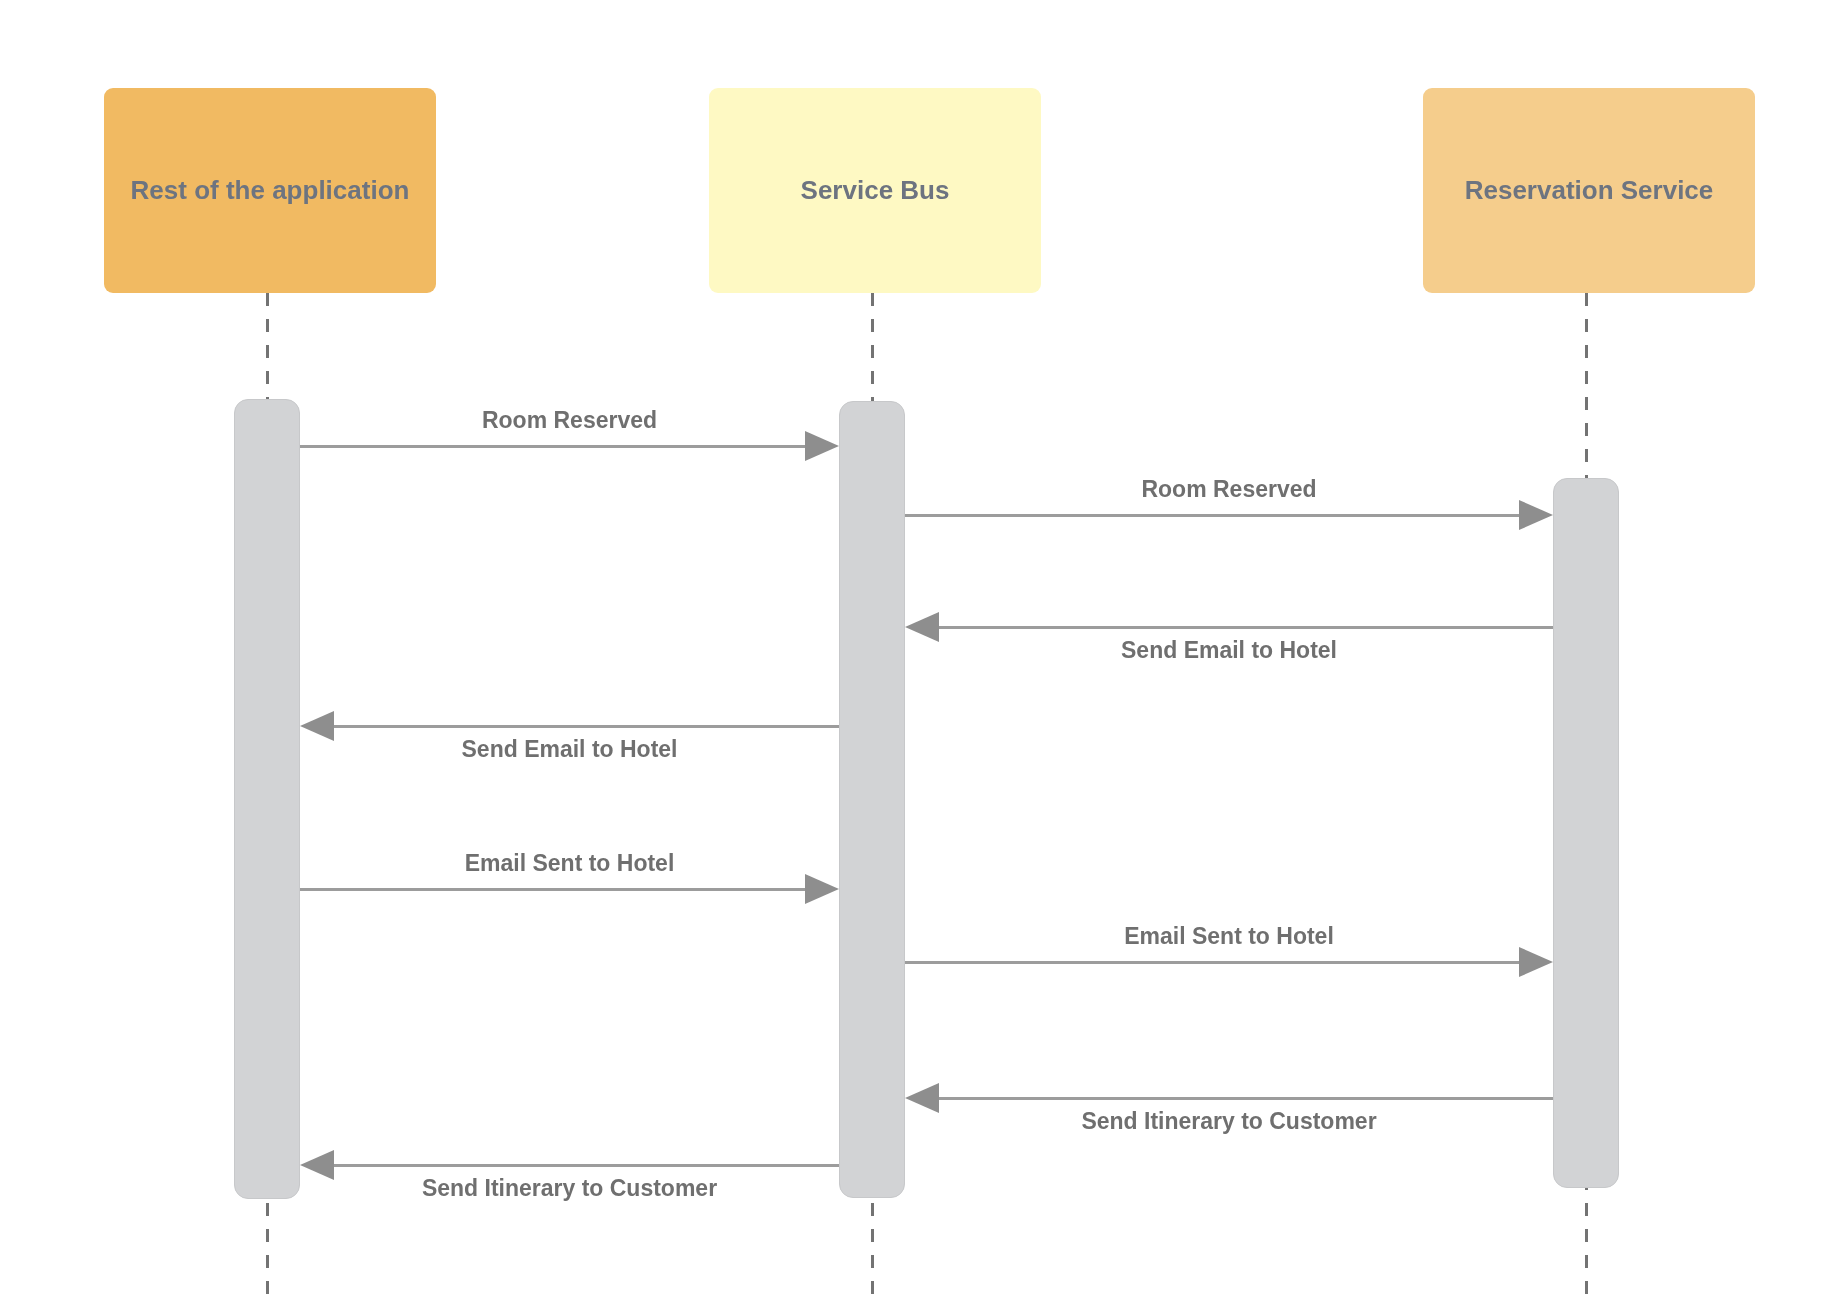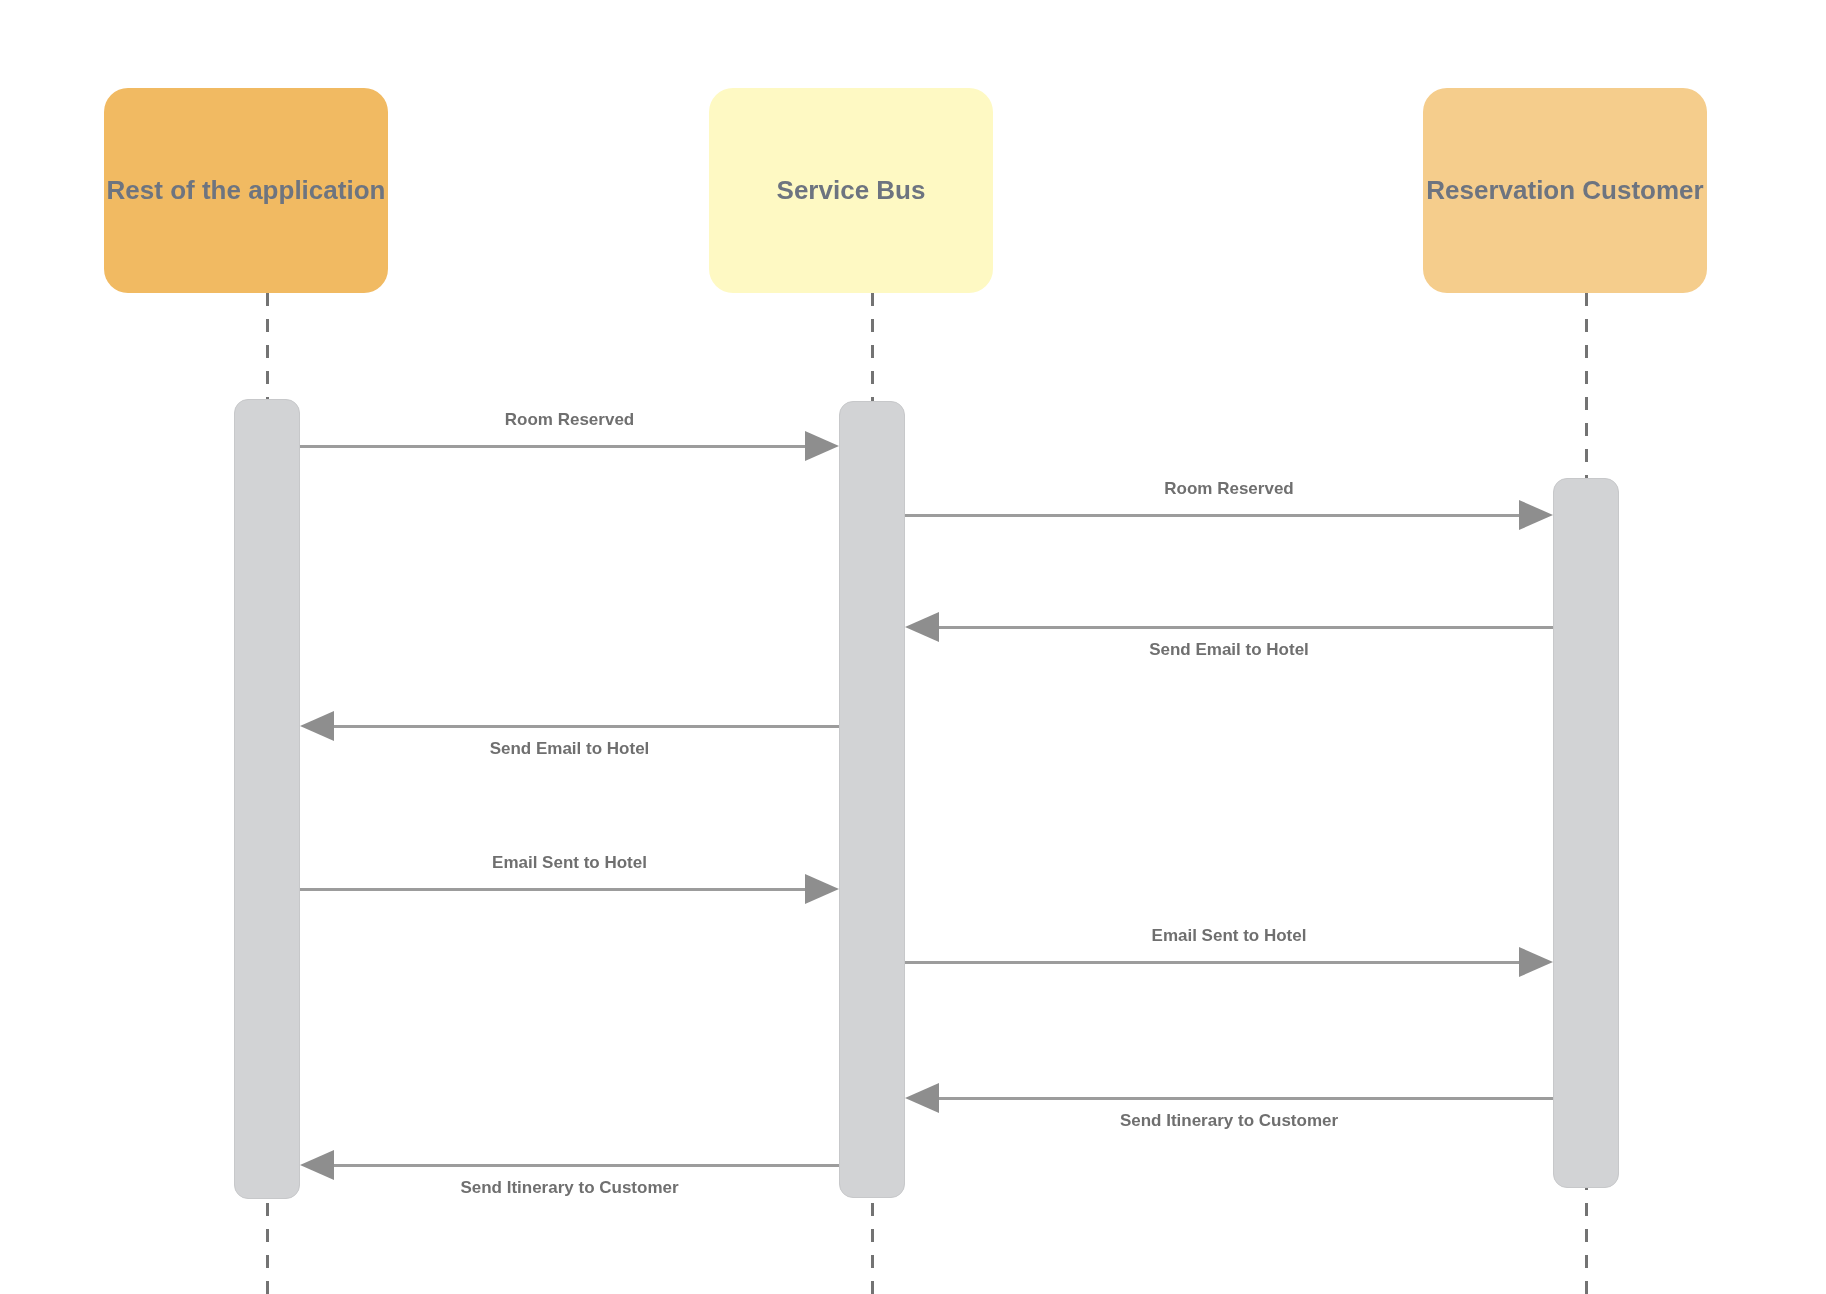--- a/index.html
+++ b/index.html
@@ -10,23 +10,23 @@
     background: #ffffff;
     overflow: hidden;
     font-family: "Liberation Sans", sans-serif;
   }
   .lifeline {
     position: absolute;
     width: 3px;
   }
   .actor-box {
     position: absolute;
-    width: 284px;
+    width: 332px;
     height: 205px;
-    border-radius: 24px;
+    border-radius: 9px;
     display: flex;
     align-items: center;
     justify-content: center;
   }
   .actor-label {
     font-size: 26px;
     font-weight: bold;
     white-space: nowrap;
   }
   .activation {
@@ -42,21 +42,21 @@
   .arrowhead {
     position: absolute;
     width: 0;
     height: 0;
     border-top: 15px solid transparent;
     border-bottom: 15px solid transparent;
   }
   .message-label {
     position: absolute;
     transform: translate(-50%, -50%);
-    font-size: 17px;
+    font-size: 23px;
     font-weight: bold;
     white-space: nowrap;
   }
 </style>
 </head>
 <body>
 
 <div id="stage" style="background: rgb(255, 255, 255);">
     <div class="lifeline" style="left: 265.5px; top: 293px; height: 1001px; background: repeating-linear-gradient(rgb(115, 115, 115) 0px, rgb(115, 115, 115) 13px, transparent 13px, transparent 26px);"></div>
     <div class="lifeline" style="left: 870.5px; top: 293px; height: 1001px; background: repeating-linear-gradient(rgb(115, 115, 115) 0px, rgb(115, 115, 115) 13px, transparent 13px, transparent 26px);"></div>
@@ -88,15 +88,15 @@
     <div class="message-line" style="top: 1163.5px; left: 334px; width: 505px; background: rgb(156, 156, 156);"></div>
     <div class="arrowhead" style="top: 1150px; left: 300px; border-right: 34px solid rgb(142, 142, 142);"></div>
     <div class="message-label" style="left: 569.5px; top: 1188px; color: rgb(111, 111, 111);">Send Itinerary to Customer</div>
     <div class="actor-box" style="left: 104px; top: 88px; background: rgb(241, 186, 98);">
       <div class="actor-label" style="color: rgb(109, 116, 128);">Rest of the application</div>
     </div>
     <div class="actor-box" style="left: 709px; top: 88px; background: #fef9c3;">
       <div class="actor-label" style="color: rgb(109, 116, 128);">Service Bus</div>
     </div>
     <div class="actor-box" style="left: 1423px; top: 88px; background: rgb(245, 205, 140);">
-      <div class="actor-label" style="color: rgb(109, 116, 128);">Reservation Customer</div>
+      <div class="actor-label" style="color: rgb(109, 116, 128);">Reservation Service</div>
     </div>
   </div>
 
 </body></html>

